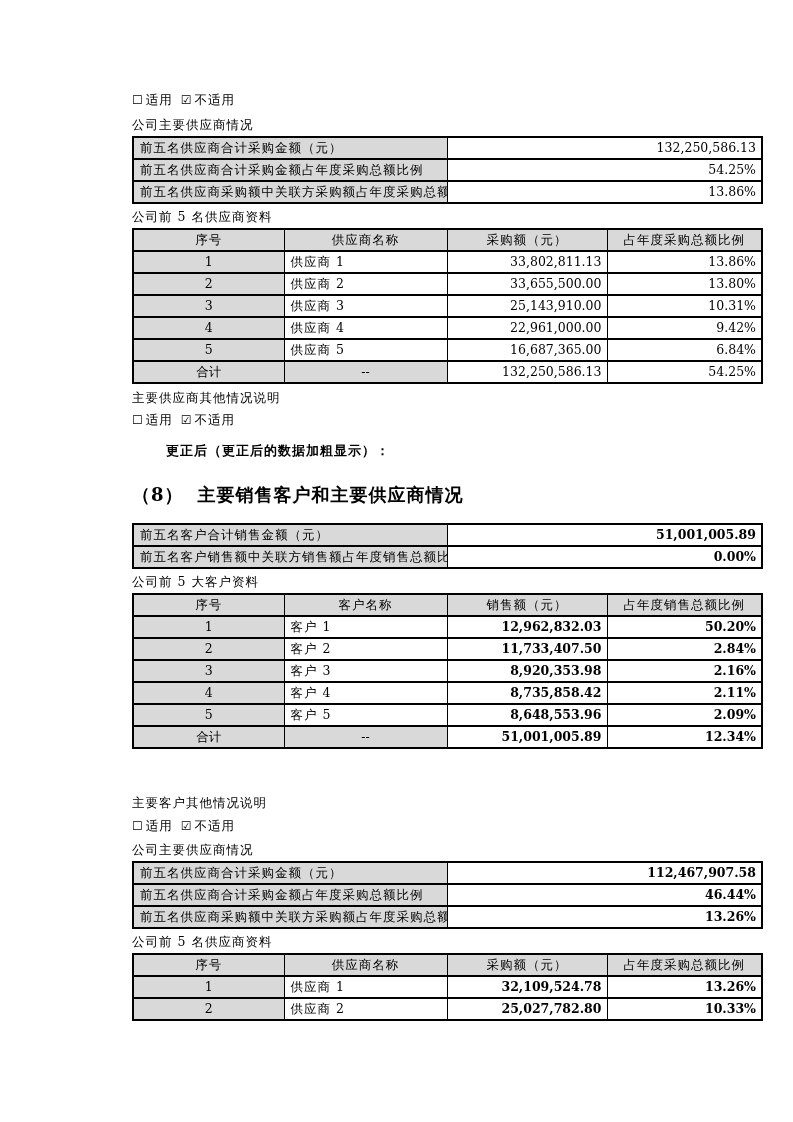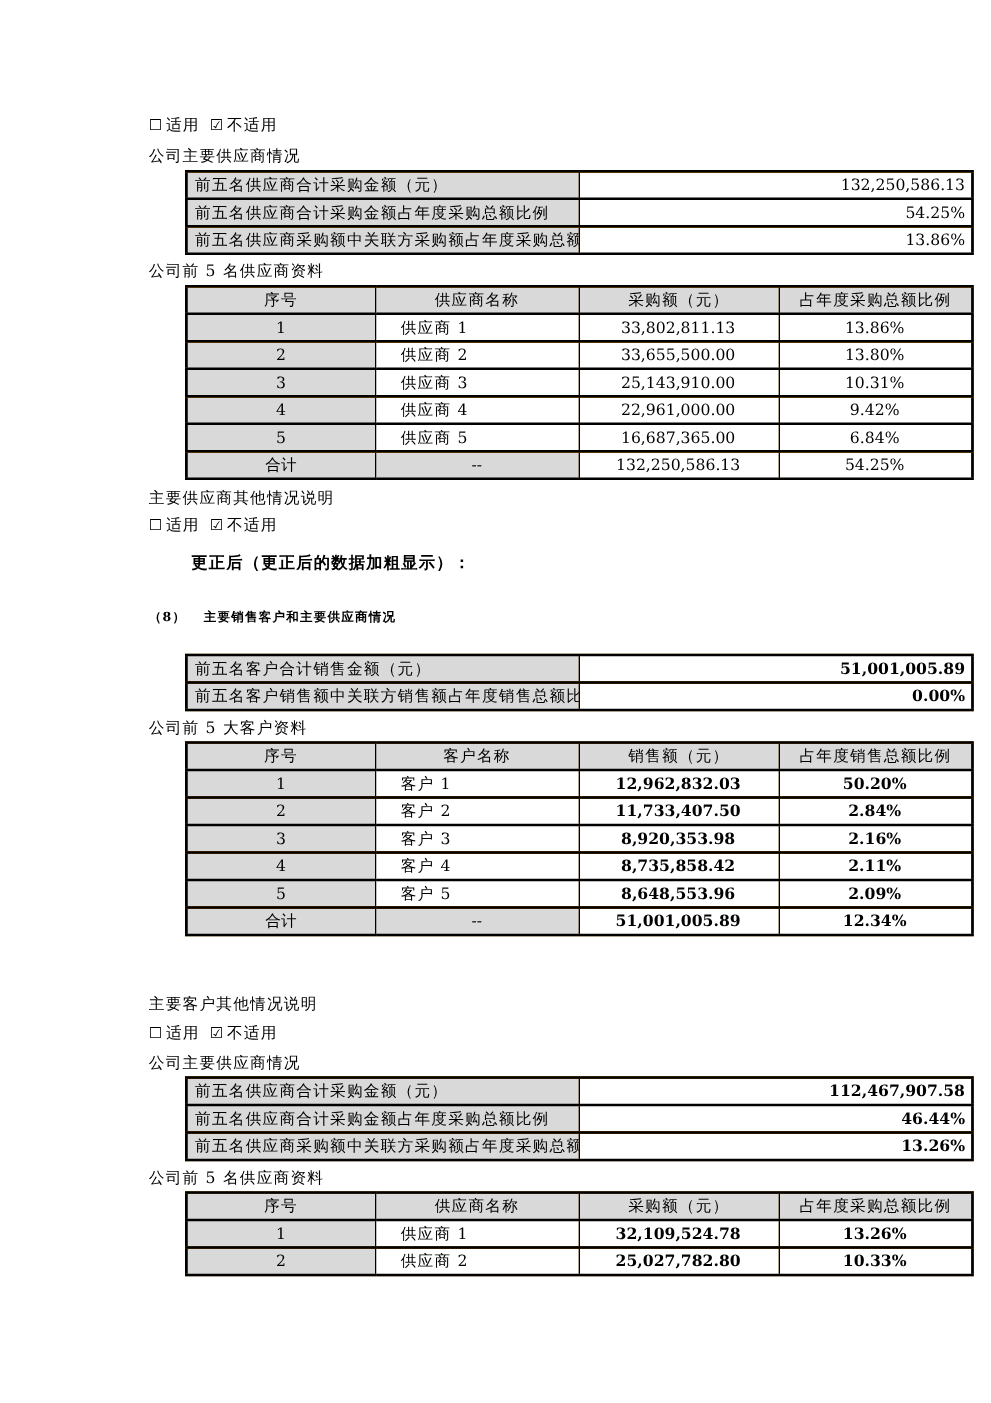--- a/index.html
+++ b/index.html
@@ -1,56 +1,56 @@
 <!DOCTYPE html>
 <html><head>
 <meta charset="utf-8">
 <style>
   html,body { margin:0; padding:0; background:#ffffff; }
   body {
     width:793px; height:1122px;
     font-family:"DejaVu Serif","Liberation Serif",serif;
     color:#000; font-size:12.5px;
   }
-  .content { position:absolute; left:119px; top:93px; width:629px; }
+  .content { position:absolute; left:132px; top:93px; width:629px; }
 
   p { margin:0; }
   .check-line { line-height:14px; margin-bottom:11px; letter-spacing:1px; }
   .cb { font-family:"DejaVu Sans","Liberation Sans",sans-serif; font-size:12px; margin-right:2px; }
   .cb2 { margin-left:8px; }
   .label { line-height:14px; margin-bottom:4px; letter-spacing:1px; }
   .mb7 { margin-bottom:7px; }
   .mb8 { margin-bottom:8px; }
   .mb9 { margin-bottom:9px;margin-top:47px; }
   .mb10 { margin-bottom:10px; }
   .mb13 { margin-bottom:13px; }
 
   .big-heading {
     font-size:13px; font-weight:700; letter-spacing:1px;
     margin:0 0 25px 34px; line-height:22px;
   }
-  .sub-heading { font-size:10px; font-weight:700; letter-spacing:1px; margin-bottom:20px; line-height:16px; }
+  .sub-heading { font-size:18px; font-weight:700; letter-spacing:1px; margin-bottom:20px; line-height:16px; }
   .sub-heading .num { margin-right:14px; }
 
-  table { border-collapse:collapse; table-layout:fixed; width:629px; background:#a16207;margin-left:29px; }
+  table { border-collapse:collapse; table-layout:fixed; width:629px; background:#f0abfc; }
   td {
     border-left:1px solid #000; border-right:1px solid #000;
     border-top:2px solid #000; border-bottom:2px solid #000;
     height:20px; padding:0 4px; font-size:12.5px; line-height:14px;
     overflow:hidden; white-space:nowrap;
   }
   table { border-left:2px solid #000; border-right:2px solid #000; }
   .kv { margin-bottom:6px; }
   .kv td.lbl { background:#d9d9d9; text-align:left; padding-left:6px; letter-spacing:1px; }
   .kv td.val { background:#fff; text-align:right; padding-right:5px; }
 
   .grid td.hd { background:#d9d9d9; text-align:center; letter-spacing:1px; }
   .grid td.idx { background:#d9d9d9; text-align:center; }
-  .grid td.name { background:#fff; text-align:left; padding-left:20px; letter-spacing:1px; }
-  .grid td.num { background:#fff; text-align:center; padding-right:5px; }
+  .grid td.name { background:#fff; text-align:left; padding-left:6px; letter-spacing:1px; }
+  .grid td.num { background:#fff; text-align:right; padding-right:5px; }
 
   .bold-vals td.val { font-weight:700; }
   .bold-vals tr.reg td.val { font-weight:700; }
   .bold-data td.num { font-weight:700; }
 </style>
 </head>
 <body>
 
 <div class="content">
 

